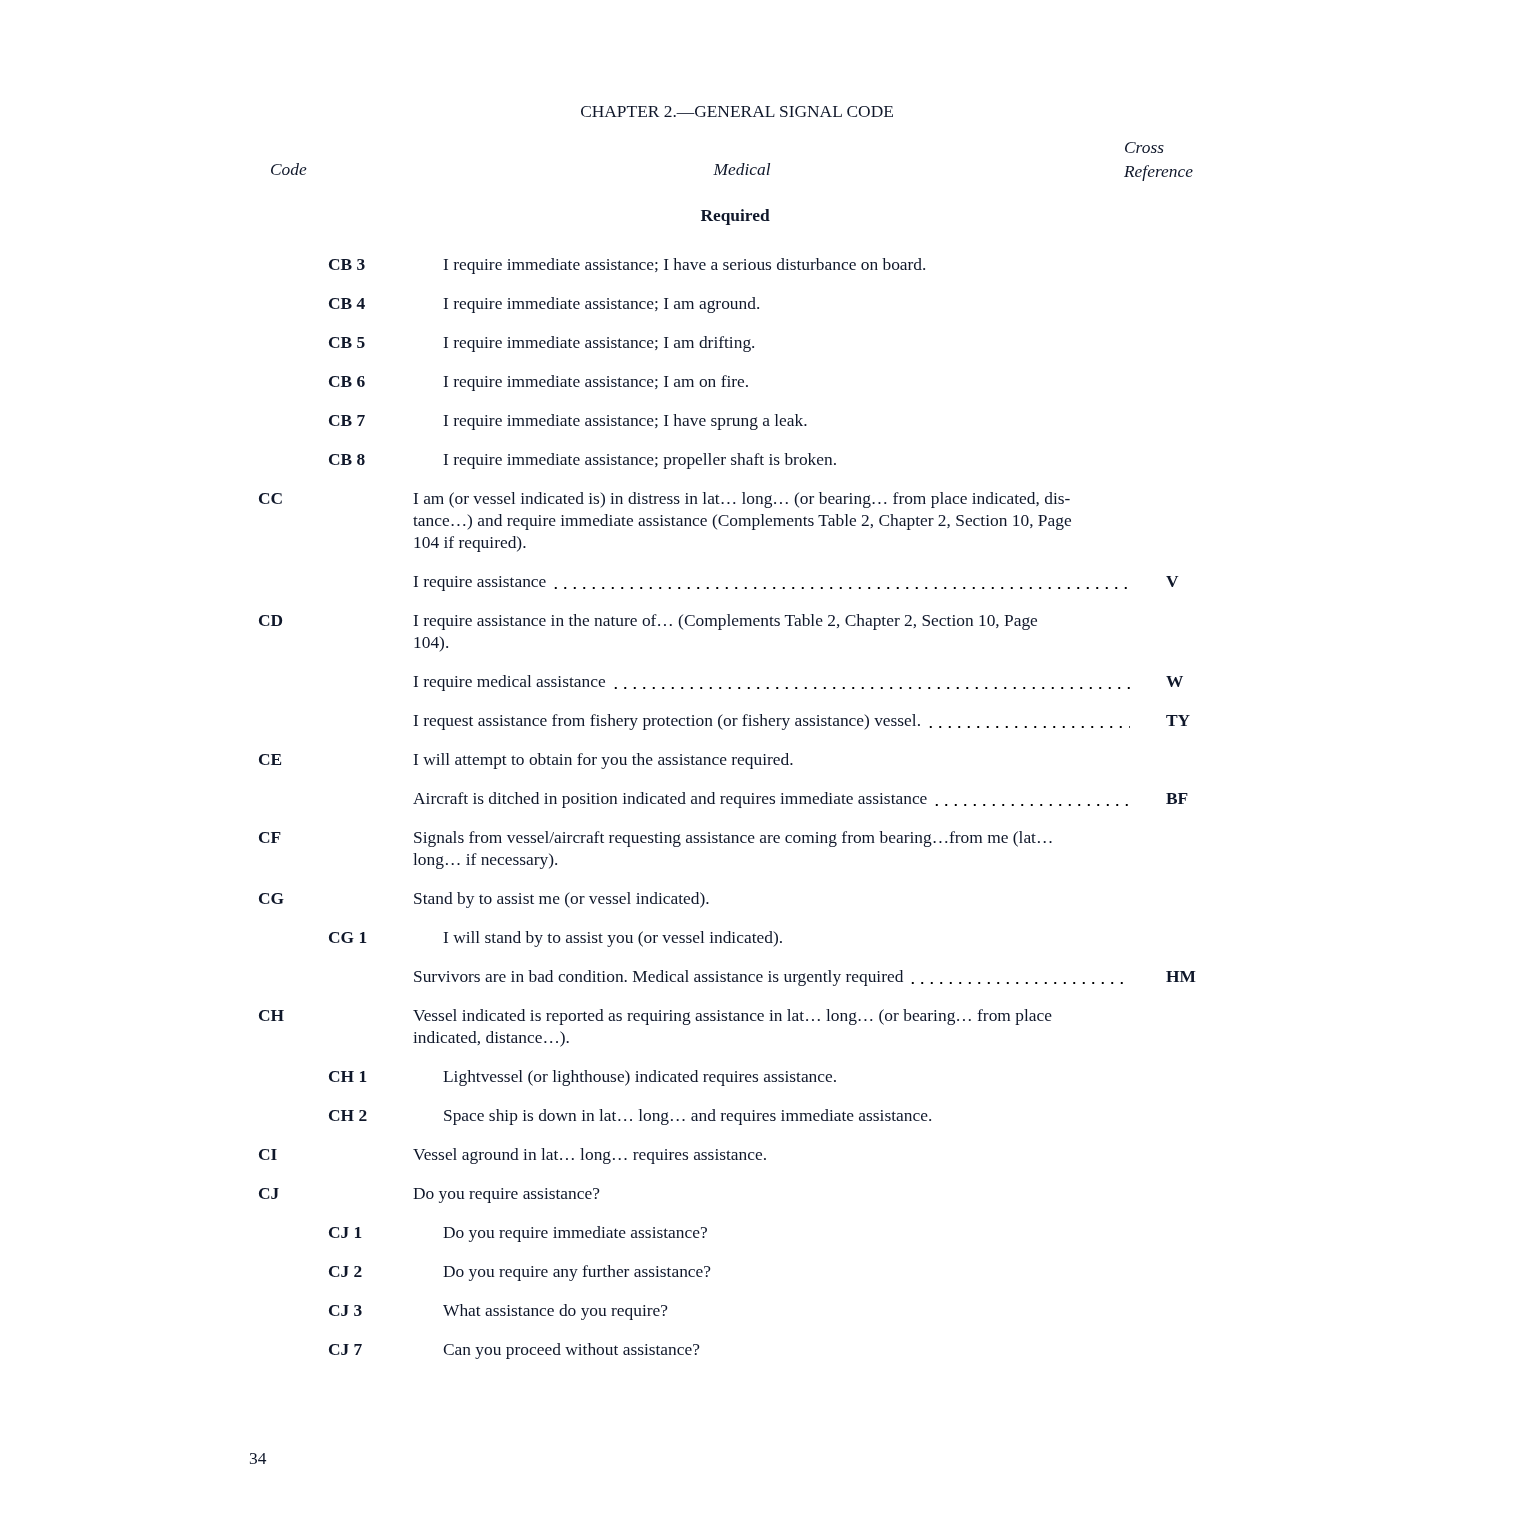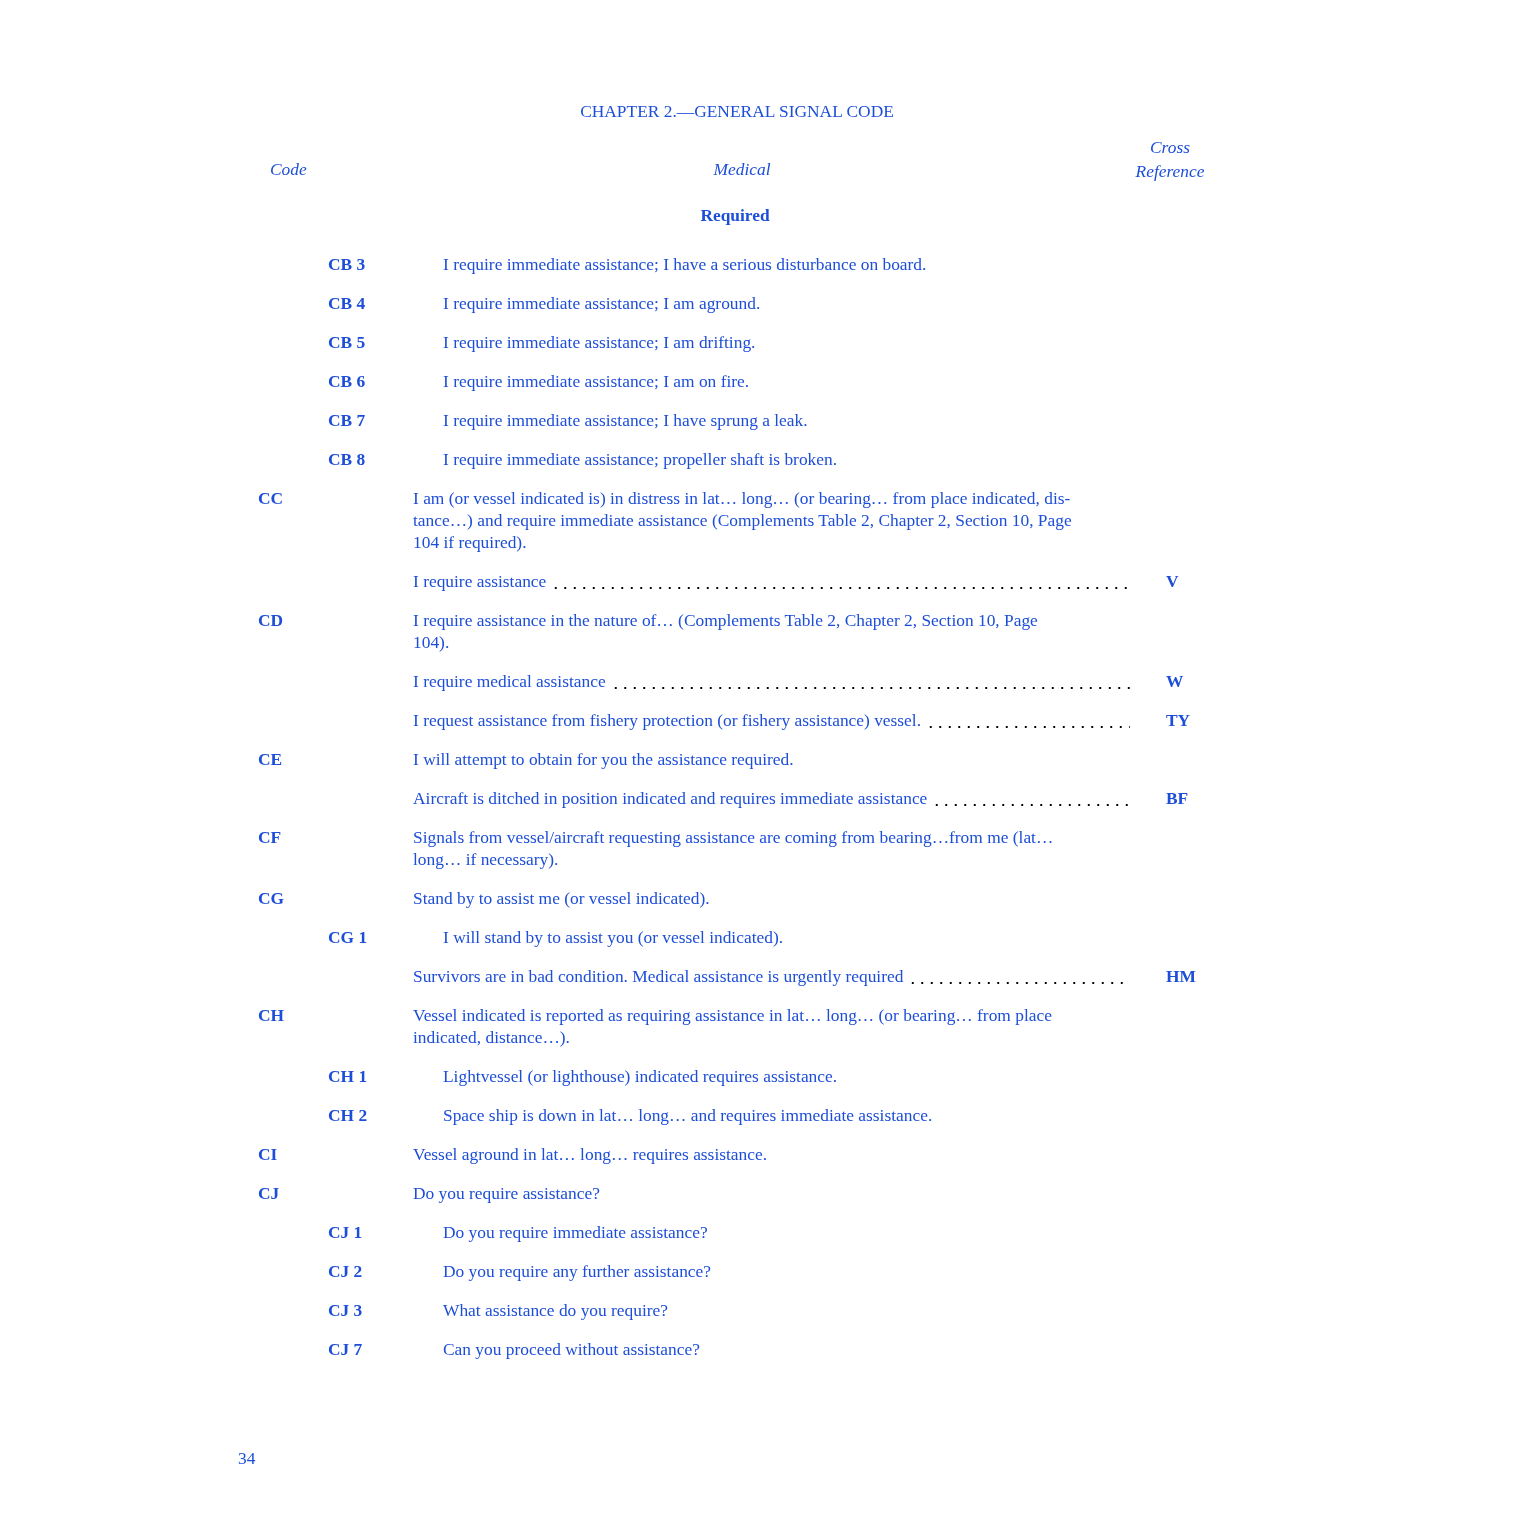--- a/index.html
+++ b/index.html
@@ -1,21 +1,21 @@
 <!DOCTYPE html>
 <html><head>
 <meta charset="utf-8">
 <style>
   html, body { margin: 0; padding: 0; background: #ffffff; }
   .page {
     position: relative;
     width: 1540px;
     height: 1540px;
     background: #ffffff;
-    color: #1d4ed8;
+    color: #0f172a;
     font-family: "Liberation Serif", serif;
     font-size: 17.4px;
     overflow: hidden;
   }
   .title {
     position: absolute;
     top: 101px; left: 2px; width: 1470px;
     text-align: center;
     white-space: pre;
   }
@@ -25,22 +25,22 @@
     font-style: italic;
   }
   .hdr-meaning {
     position: absolute;
     top: 159px; left: 12px; width: 1460px;
     text-align: center;
     font-style: italic;
   }
   .hdr-cross {
     position: absolute;
-    top: 135px; left: 1100px; width: 140px;
-    text-align: center;
+    top: 135px; left: 1124px; width: 140px;
+    text-align: left;
     font-style: italic;
     line-height: 24px;
     white-space: pre-line;
   }
   .required {
     position: absolute;
     top: 205px; left: 0; width: 1470px;
     text-align: center;
     font-weight: bold;
   }
@@ -64,21 +64,21 @@
     margin-left: 5px;
     margin-right: 5px;
     background-image: radial-gradient(circle, #000 1.1px, rgba(0,0,0,0) 1.35px);
     background-repeat: repeat-x;
     background-size: 9.5px 22px;
     background-position: 0 7px;
   }
   .crossref { padding-left: 31px; }
   .pagenum {
     position: absolute;
-    top: 1448px; left: 238px;
+    top: 1448px; left: 249px;
   }
 </style>
 </head>
 <body>
 
 <div class="page">
   <div class="title">CHAPTER 2.—GENERAL SIGNAL CODE</div>
   <div class="hdr-code">Code</div>
   <div class="hdr-meaning">Medical</div>
   <div class="hdr-cross">Cross

